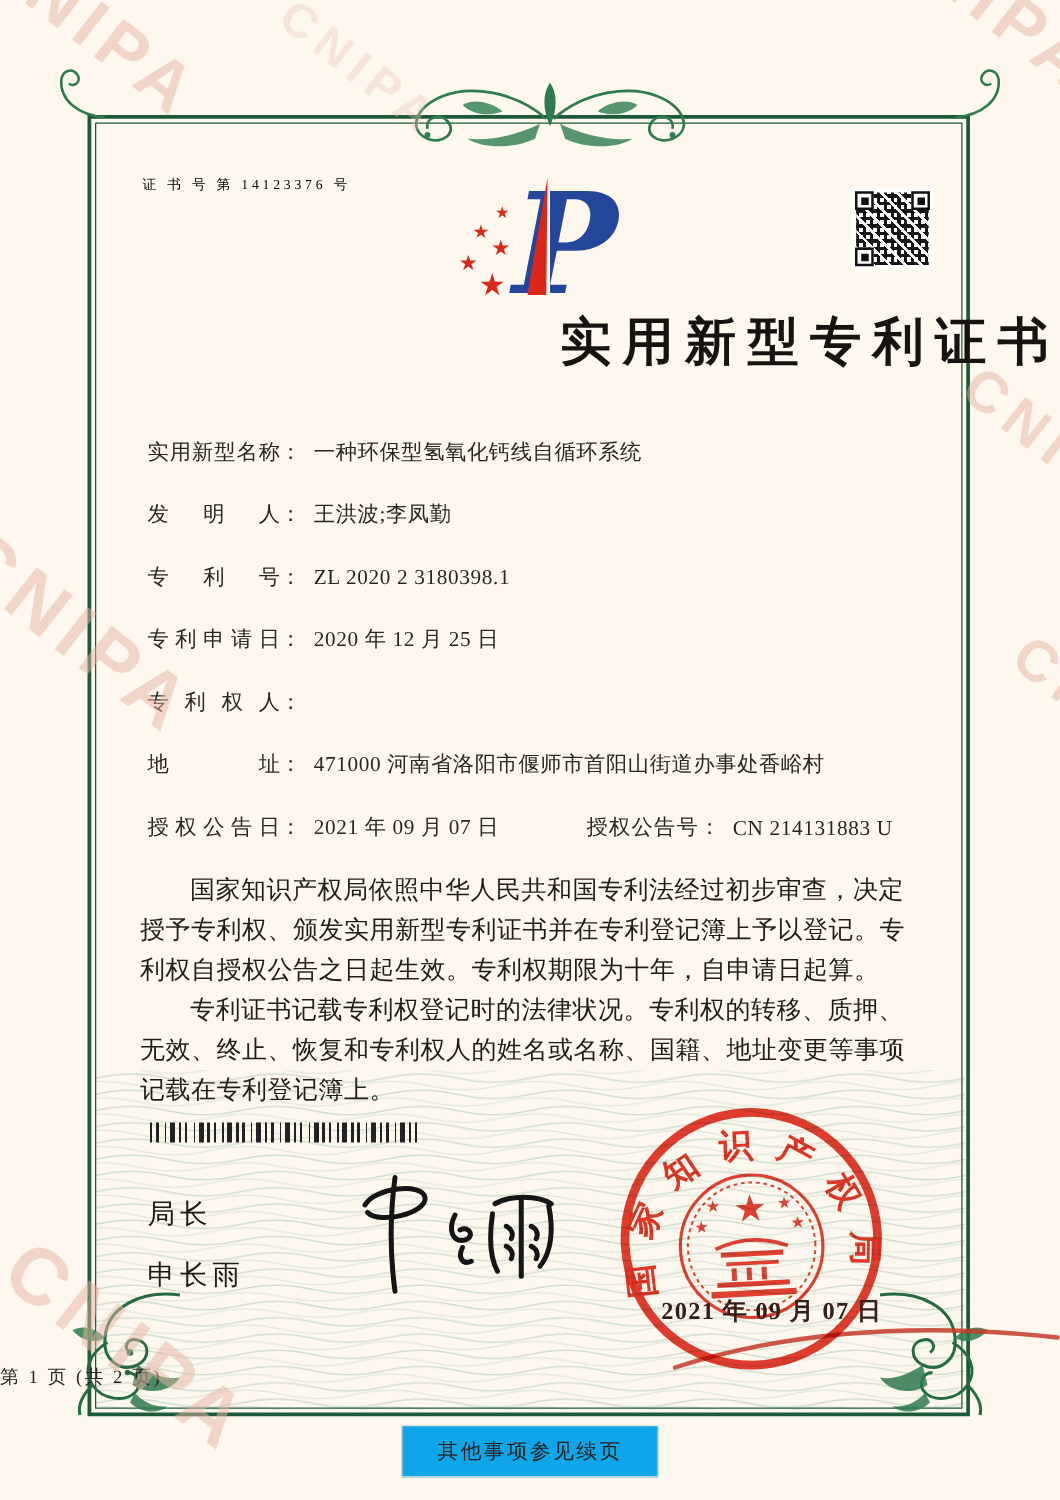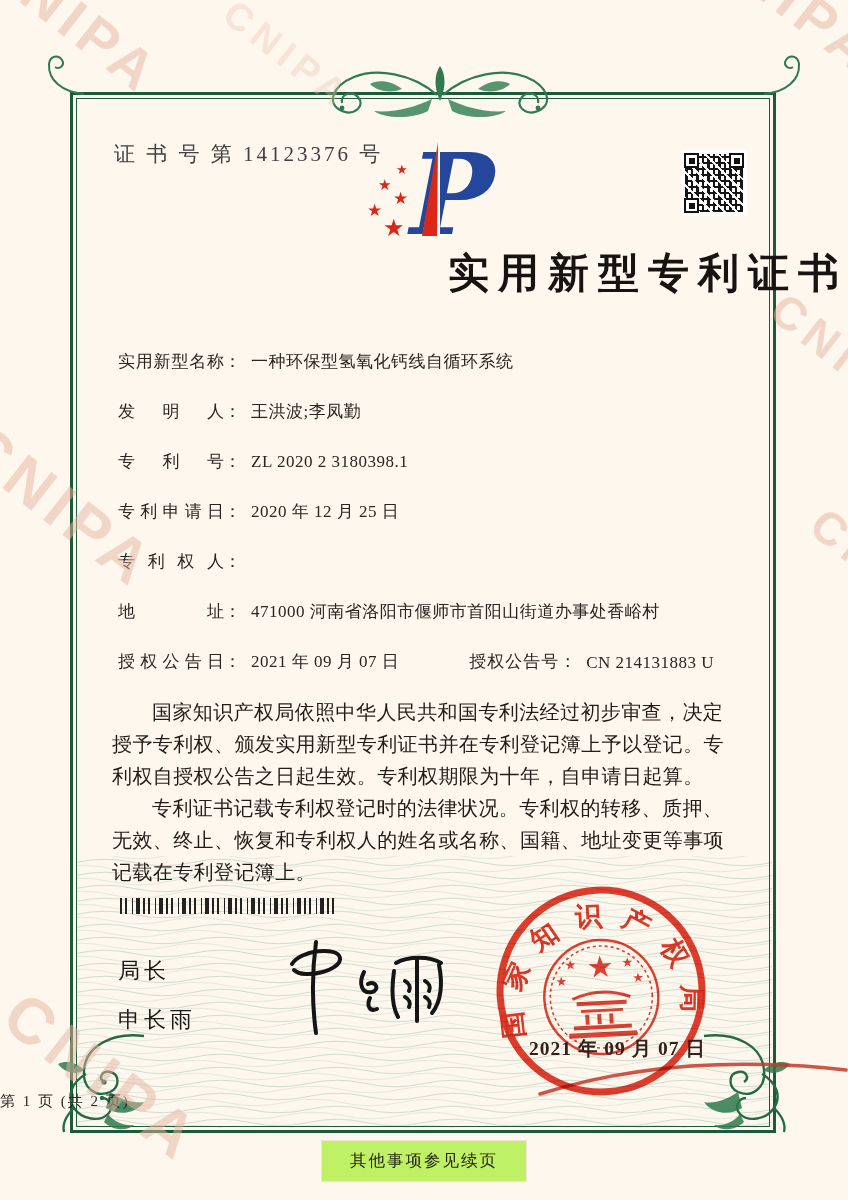--- a/index.html
+++ b/index.html
@@ -29,21 +29,21 @@
   .orn-br{left:700px;top:1030px;transform:scaleX(-1);}
   .orn-tl{left:40px;top:52px;}
   .orn-tr{left:762px;top:52px;transform:scaleX(-1);}
 
   
   .guilloche{position:absolute;left:76px;top:856px;z-index:0;}
 
   
   .cert-no{
     position:absolute;left:114px;top:140px;
-    font-size:21px;letter-spacing:3px;color:#404040;z-index:2;
+    font-size:11px;letter-spacing:3px;color:#000000;z-index:2;
   }
   .logo{position:absolute;left:366px;top:130px;z-index:2;}
   .qr{
     position:absolute;left:681px;top:150px;width:66px;height:66px;
     background:#fff;padding:4px;box-sizing:border-box;z-index:2;
   }
   .qr-grid{
     position:relative;width:100%;height:100%;
     background-color:#fff;
     background-image:
@@ -110,21 +110,21 @@
   .swoosh{position:absolute;left:538px;top:1050px;z-index:2;}
 
   .footer-page{
     position:absolute;left:0;right:0;top:1092px;
     font-size:15px;letter-spacing:2px;color:#2c2722;z-index:2;
   }
   .note-box{
     position:absolute;left:0;right:0;top:1140px;text-align:center;z-index:2;
   }
   .note-box span{
-    display:inline-block;background:#bef264;border:1px solid #ece3d3;
+    display:inline-block;background:#0ea5e9;border:1px solid #ece3d3;
     padding:9px 28px;font-size:16.5px;letter-spacing:2px;color:#262019;
   }
 
   
   .wm{
     position:absolute;font-family:"Liberation Sans",sans-serif;font-weight:bold;
     color:rgba(229,181,162,.5);transform:rotate(38deg);letter-spacing:7px;
     z-index:6;pointer-events:none;white-space:nowrap;
   }
   .wm1{left:-30px;top:-14px;font-size:56px;}

